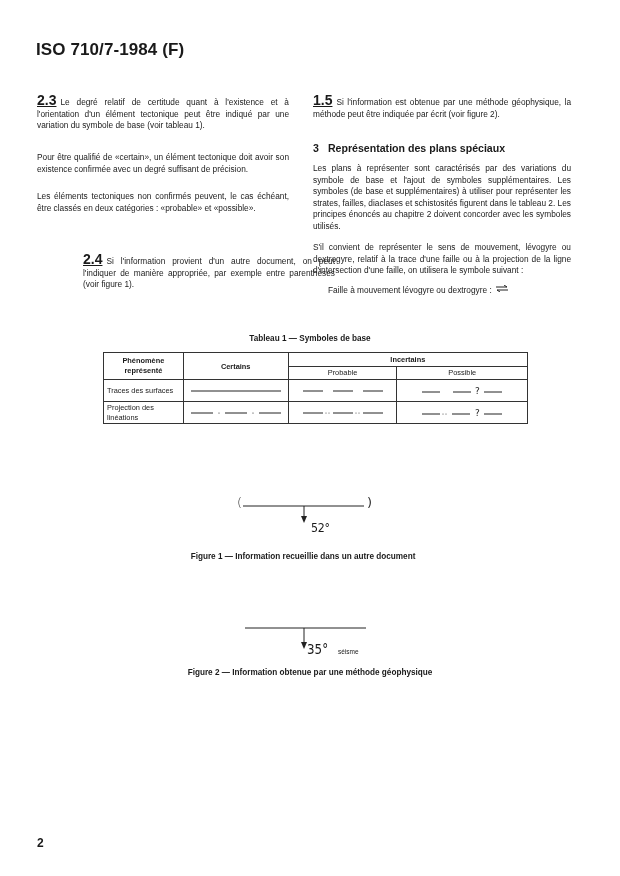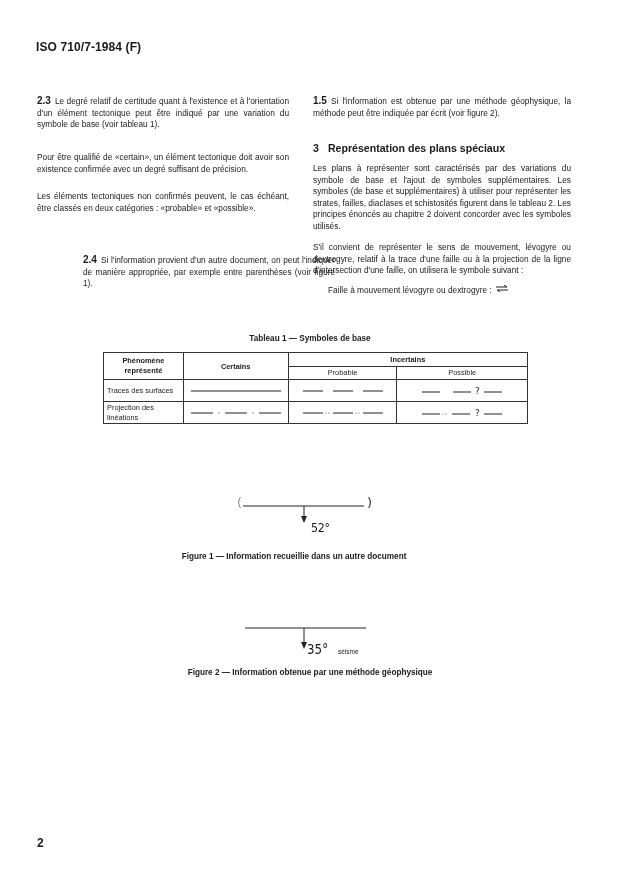--- a/index.html
+++ b/index.html
@@ -2,26 +2,26 @@
 <html><head>
 <meta charset="utf-8">
 <style>
   html, body { margin: 0; padding: 0; background: #ffffff; }
   body {
     width: 620px; height: 876px; position: relative; overflow: hidden;
     font-family: "Liberation Sans", "DejaVu Sans", sans-serif;
     color: #1a1a1a;
   }
   .abs { position: absolute; }
-  .header { left: 36px; top: 40px; font-size: 12px; font-weight: bold; letter-spacing: 0.1px; }
+  .header { left: 36px; top: 40px; font-size: 17px; font-weight: bold; letter-spacing: 0.1px; }
   .col { position: absolute; font-size: 8.3px; line-height: 11.6px; text-align: justify; }
   .col-left { left: 37px; width: 252px; }
   .col-right { left: 313px; width: 258px; }
   .para { margin: 0; }
-  .secnum { font-weight: bold; font-size: 10px; margin-right: 4px; }
+  .secnum { font-weight: bold; font-size: 14px; margin-right: 4px; text-decoration: underline; }
   .h3 { font-weight: bold; font-size: 10.6px; }
   .h3 .num { margin-right: 9px; }
   .indent { padding-left: 15px; text-align: left; }
   .fault-sym { display: inline-block; width: 12px; height: 6px; position: relative; top: -1px; margin-left: 2px; }
 
   .caption { font-weight: bold; font-size: 8.2px; text-align: center; position: absolute; }
 
   table.t1 {
     position: absolute; left: 103px; top: 352px; width: 425px;
     border-collapse: collapse; font-size: 7.4px;
@@ -151,21 +151,21 @@
 <div class="fig">
   <div class="fig-label" style="left:237px; top:495px; font-size:13px; font-family:'DejaVu Sans',sans-serif; font-weight:lighter; color:#333;">(</div>
   <svg style="left:243px; top:495px;" width="130" height="30">
     <line x1="0" y1="11" x2="121" y2="11" stroke="#222" stroke-width="1"></line>
     <line x1="61" y1="11" x2="61" y2="24" stroke="#222" stroke-width="1"></line>
     <polygon points="58,21 64,21 61,28" fill="#222"></polygon>
   </svg>
   <div class="fig-label" style="left:367px; top:495px; font-size:13px; font-family:'DejaVu Sans',sans-serif; color:#333;">)</div>
   <div class="fig-label" style="left:311px; top:520px; font-size:13px; letter-spacing:-0.3px; transform:scaleX(0.85); transform-origin:left;">52°</div>
 </div>
-<div class="caption" style="left:0; width:588px; top:552px;">Figure 1 — Information recueillie dans un autre document</div>
+<div class="caption" style="left:9px; width:588px; top:552px;">Figure 1 — Information recueillie dans un autre document</div>
 
 <div class="fig">
   <svg style="left:245px; top:622px;" width="130" height="32">
     <line x1="0" y1="6" x2="121" y2="6" stroke="#222" stroke-width="1"></line>
     <line x1="59" y1="6" x2="59" y2="23" stroke="#222" stroke-width="1"></line>
     <polygon points="56,20 62,20 59,27" fill="#222"></polygon>
   </svg>
   <div class="fig-label" style="left:307px; top:641px; font-size:14px; transform:scaleX(0.85); transform-origin:left;">35°</div>
   <div class="fig-label" style="left:338px; top:648px; font-size:6.5px; font-family:'Liberation Sans',sans-serif;">séisme</div>
 </div>

